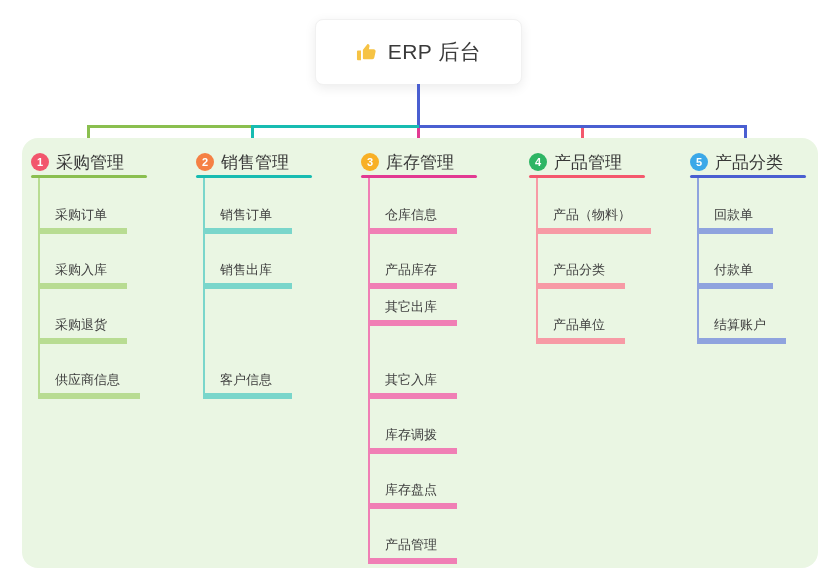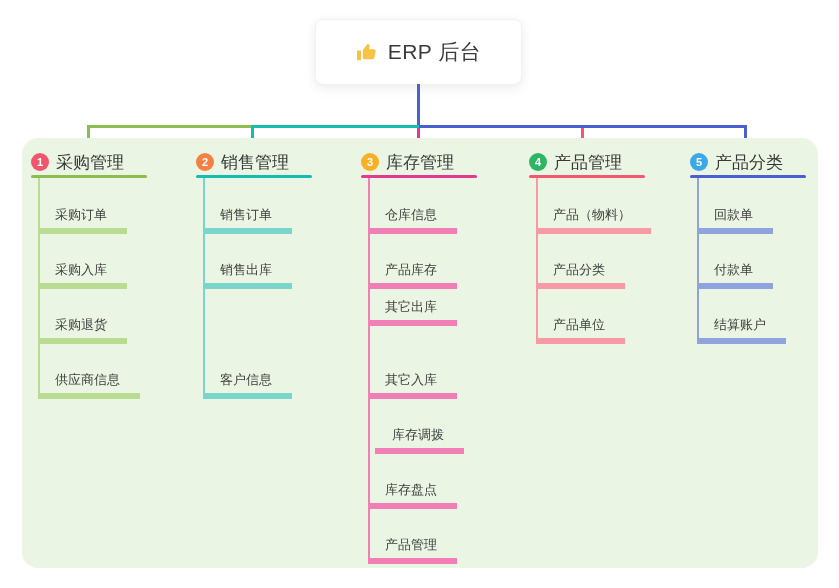--- a/index.html
+++ b/index.html
@@ -95,21 +95,21 @@
     <div class="branch-header">
       <span class="badge" style="background: rgb(248, 176, 38);">3</span>
       <span class="branch-label">库存管理</span>
     </div>
     <div class="branch-underline" style="background: rgb(226, 58, 146);"></div>
     <div class="branch-vline" style="background: rgb(240, 127, 181); height: 382px;"></div>
   <div class="leaf" style="top: 57px; border-bottom-color: rgb(240, 127, 181); text-align: center;">仓库信息</div>
         <div class="leaf" style="top: 112px; border-bottom-color: rgb(240, 127, 181);">产品库存</div>
         <div class="leaf" style="top: 149px; border-bottom-color: rgb(240, 127, 181);">其它出库</div>
         <div class="leaf" style="top: 222px; border-bottom-color: rgb(240, 127, 181);">其它入库</div>
-        <div class="leaf" style="top: 277px; border-bottom-color: rgb(240, 127, 181); margin-left: 7px;">库存调拨</div>
+        <div class="leaf" style="top: 277px; border-bottom-color: rgb(240, 127, 181);">库存调拨</div>
         <div class="leaf" style="top: 332px; border-bottom-color: rgb(240, 127, 181);">库存盘点</div>
         <div class="leaf" style="top: 387px; border-bottom-color: rgb(240, 127, 181);">产品管理</div>
       </div>
       <div class="branch" style="left: 529px; top: 149px;">
     <div class="branch-header">
       <span class="badge" style="background: rgb(46, 181, 100);">4</span>
       <span class="branch-label">产品管理</span>
     </div>
     <div class="branch-underline" style="background: rgb(244, 88, 109);"></div>
     <div class="branch-vline" style="background: rgb(247, 154, 165); height: 162px;"></div>

